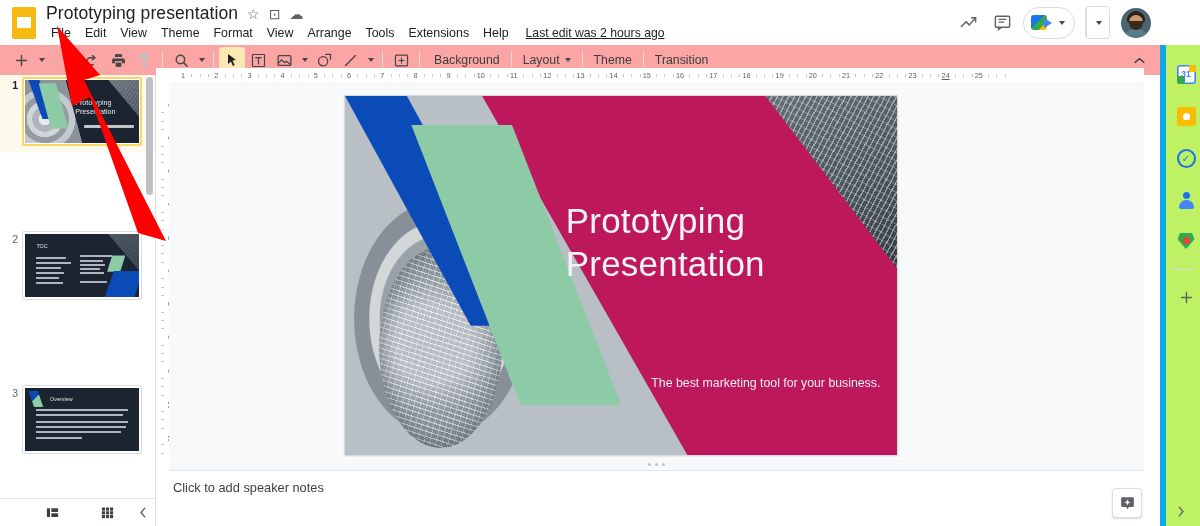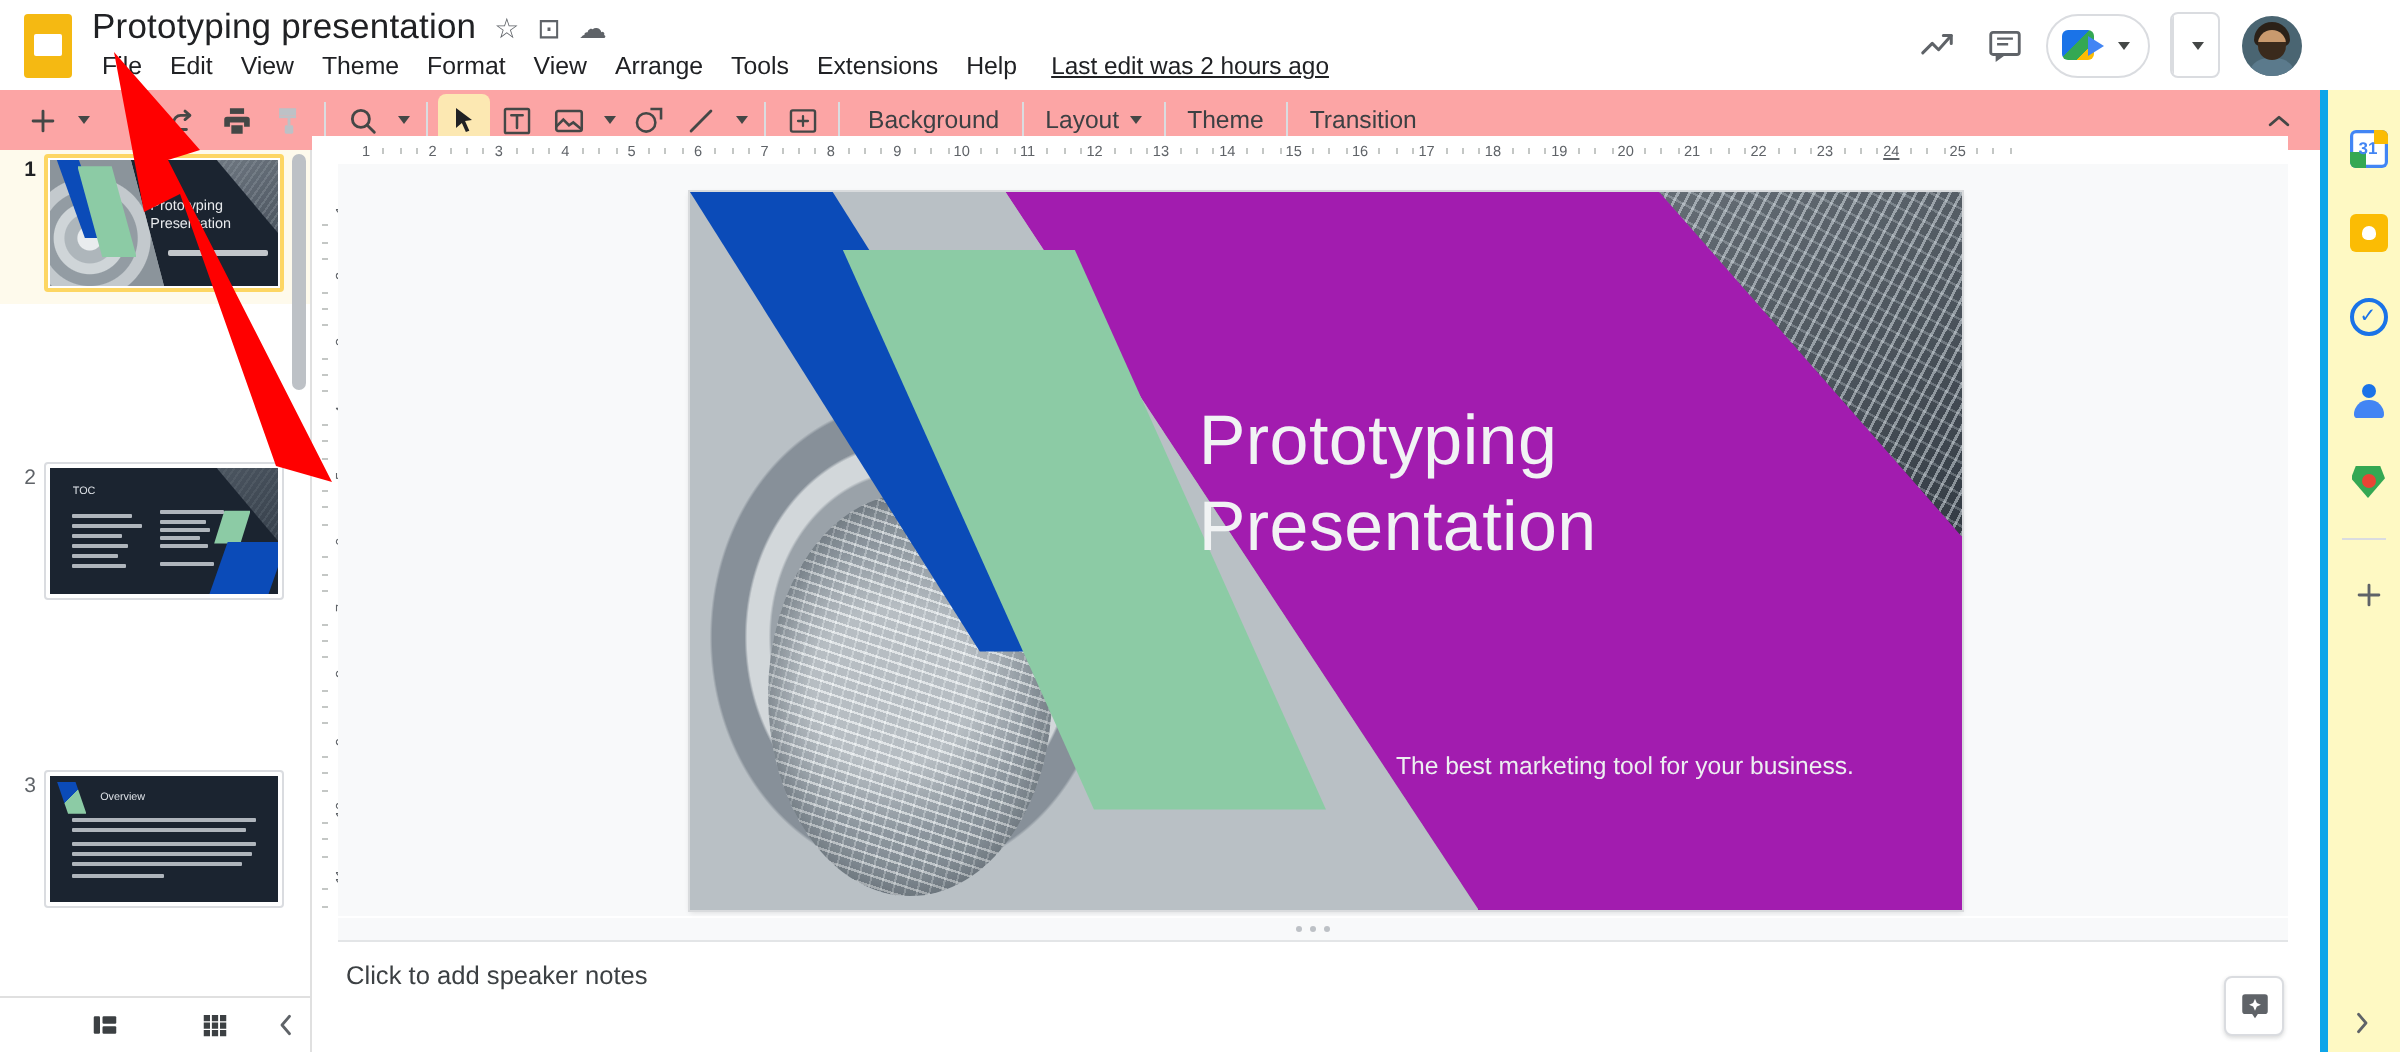--- a/index.html
+++ b/index.html
@@ -127,22 +127,22 @@
   .ruler-v { position: absolute; left: 156px; top: 82px; width: 13px; height: 376px;
       background: #fff; overflow: hidden; }
   .rk { position: absolute; font-size: 7.3px; color: #5f6368; }
   .rt { position: absolute; background: #c4c7c5; }
   .ruler-v .rk { transform: rotate(-90deg); transform-origin: left top; }
 
   .canvas-area { position: absolute; left: 169px; top: 82px; width: 975px; height: 376px;
       background: #f8f9fa; }
   .corner-box { position: absolute; left: 156px; top: 68px; width: 13px; height: 14px; background: #fff; }
 
-  .slide-main { position: absolute; left: 345px; top: 96px; width: 636px; height: 359px;
-      background: #a21caf; box-shadow: 0 0 0 1px #d9dbdd, 0 1px 3px rgba(0,0,0,.14); overflow: hidden; }
+  .slide-main { position: absolute; left: 345px; top: 96px; width: 552px; height: 359px;
+      background: #be185d; box-shadow: 0 0 0 1px #d9dbdd, 0 1px 3px rgba(0,0,0,.14); overflow: hidden; }
   
   .sm-photo { position: absolute; left: 0; top: 0; width: 62%; height: 100%;
       background:
         radial-gradient(ellipse 34% 44% at 28% 62%, #f4f6f7 0 8%, #b6bec3 9% 17%, #dfe3e5 18% 25%,
             #8d969d 26% 34%, #c9ced2 35% 43%, #9aa2a9 44% 52%, #d2d7da 53% 61%, #879099 62% 74%, #b9c0c5 75% 100%),
         repeating-linear-gradient(42deg, rgba(255,255,255,.13) 0 1px, rgba(90,100,110,.1) 1px 4px),
         linear-gradient(128deg, #ced4d8 0%, #a7b0b6 45%, #7f8990 100%);
       clip-path: polygon(0 0, 40% 0, 100% 100%, 0 100%); }
   .sm-chip { position: absolute; left: 10%; top: 42%; width: 36%; height: 56%;
       border-radius: 50%;
@@ -169,21 +169,21 @@
       background: #f8f9fa; display: flex; align-items: center; justify-content: center;
       cursor: ns-resize; border-bottom: 1px solid #e3e5e7; }
   .nd-dots { display: flex; gap: 4px; }
   .nd-dots i { width: 3px; height: 3px; border-radius: 50%; background: #bdc1c6; display: block; }
   .notes { position: absolute; left: 157px; top: 471px; width: 987px; height: 55px;
       background: #fff; }
   .notes-ph { position: absolute; left: 16px; top: 9px; font-size: 12.8px; color: #3c4043; cursor: text; }
 
   
   .rail { position: absolute; right: 0; top: 45px; width: 40px; height: 481px;
-      background: #fef9c3; border-left: 4px solid #0ea5e9; }
+      background: #bef264; border-left: 6px solid #0ea5e9; }
   .rail-btn { position: relative; width: 40px; height: 42px; display: flex; align-items: center;
       justify-content: center; cursor: pointer; }
   .rail-sep { width: 22px; height: 1px; background: #dadce0; margin: 6px auto 6px; }
   .ic-cal { width: 19px; height: 19px; border-radius: 3px; position: relative; overflow: hidden;
       background: #fff; box-shadow: inset 0 0 0 1.6px #4285f4; }
   .ic-cal::before { content: ""; position: absolute; left: 0; bottom: 0; width: 8px; height: 8px; background: #34a853; }
   .ic-cal::after { content: ""; position: absolute; right: 0; top: 0; width: 7px; height: 7px; background: #fbbc04; }
   .ic-cal span { position: absolute; inset: 0; display: flex; align-items: center; justify-content: center;
       font-size: 8.5px; color: #4285f4; font-weight: bold; z-index: 2; }
   .ic-keep { width: 19px; height: 19px; background: #fbbc04; border-radius: 3px;

